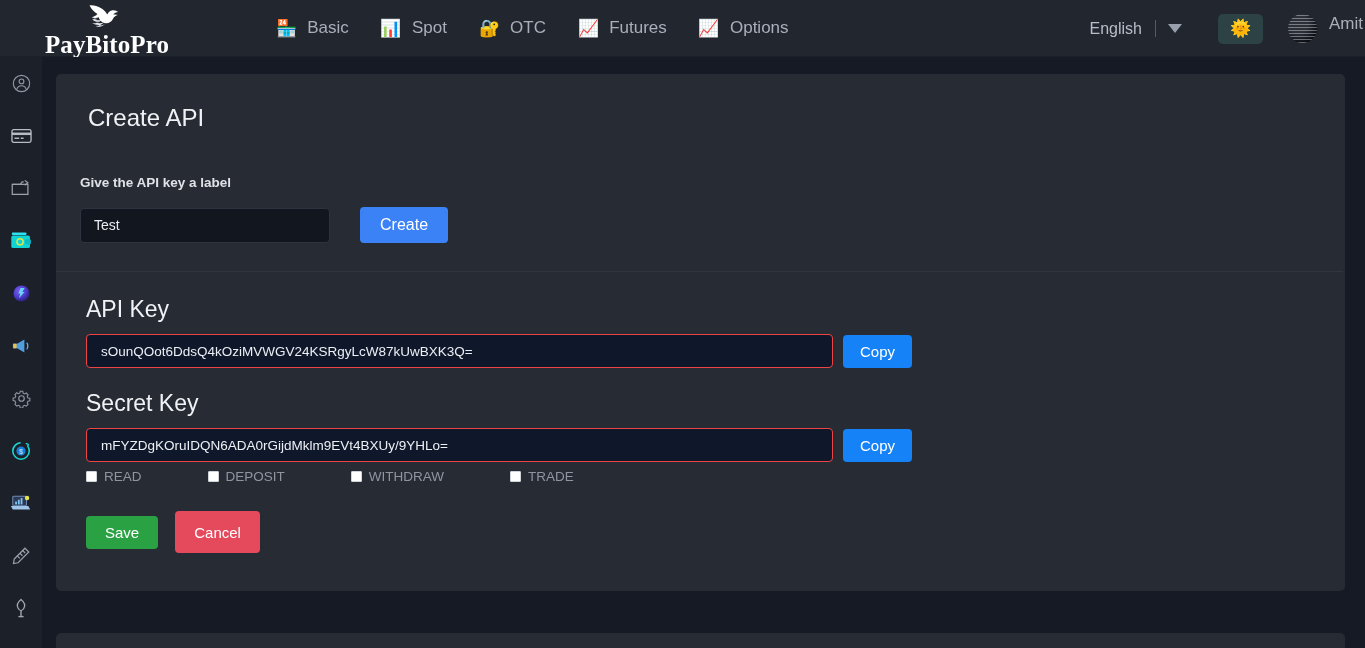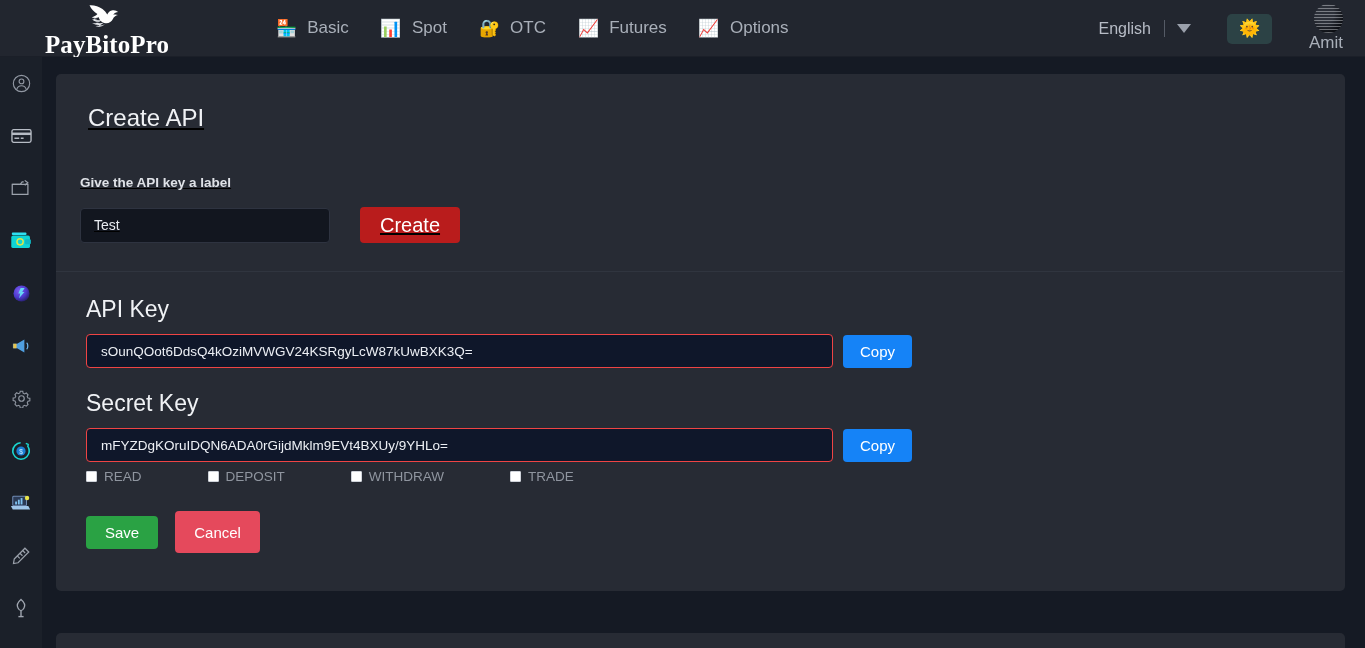--- a/index.html
+++ b/index.html
@@ -68,21 +68,21 @@
     border-top: 9px solid #9aa0ab;
   }
   .theme-btn {
     width: 45px; height: 30px; border-radius: 5px;
     background: #2c4245;
     display: flex; align-items: center; justify-content: center;
     cursor: pointer; margin-right: 25px;
     font-size: 17px; line-height: 1;
     border: none;
   }
-  .user { display: flex; align-items: flex-end; cursor: pointer; margin-right: 22px; flex-direction: column; }
+  .user { display: flex; align-items: flex-start; cursor: pointer; margin-right: 2px; }
   .avatar {
     width: 29px; height: 29px; border-radius: 50%;
     background:
       repeating-linear-gradient(0deg, rgba(225,228,233,.42) 0 1px, rgba(0,0,0,0) 1px 3px),
       radial-gradient(circle at 36% 34%, #2b2f38 0 36%, #0b0d12 74%);
     background-blend-mode: screen, normal;
     overflow: hidden;
   }
   .user-name { font-size: 17px; color: #a9afb9; margin-left: 12px; }
 
@@ -105,21 +105,21 @@
     width: 1323px; height: 591px;
     background: #151a24;
     overflow: hidden;
   }
   .card {
     position: absolute; left: 14px; top: 17px;
     width: 1289px;
     background: #272b34;
     border-radius: 5px;
   }
-  .card-top { padding: 30px 2px 0 0; text-decoration: underline; }
+  .card-top { padding: 30px 2px 0 0; }
   .page-title {
     font-size: 24px; color: #f0f2f5;
     margin: 0 0 0 32px; font-weight: normal;
   }
   .field-label {
     font-size: 13.5px; color: #dfe2e7; font-weight: bold;
     margin: 43px 0 0 24px;
   }
   .field-row { display: flex; align-items: center; margin: 17px 0 0 24px; }
   .text-input {
@@ -131,22 +131,22 @@
     padding: 0 13px;
     font-family: "Liberation Sans", sans-serif;
     outline: none;
   }
   .btn {
     border: none; border-radius: 4px; cursor: pointer;
     font-family: "Liberation Sans", sans-serif;
     color: #ffffff;
   }
   .btn-create {
-    height: 36px; padding: 0 20px; font-size: 20px;
-    background: #b91c1c; margin-left: 30px;
+    height: 36px; padding: 0 20px; font-size: 16px;
+    background: #3b82f6; margin-left: 30px;
   }
   .divider {
     height: 1px; background: #30353f;
     margin: 28px 0 0 0;
   }
 
   .card-body { padding: 24px 0 38px 30px; }
   .sec-title {
     font-size: 23px; color: #f0f2f5; font-weight: normal;
     margin: 0 0 11px 0;

